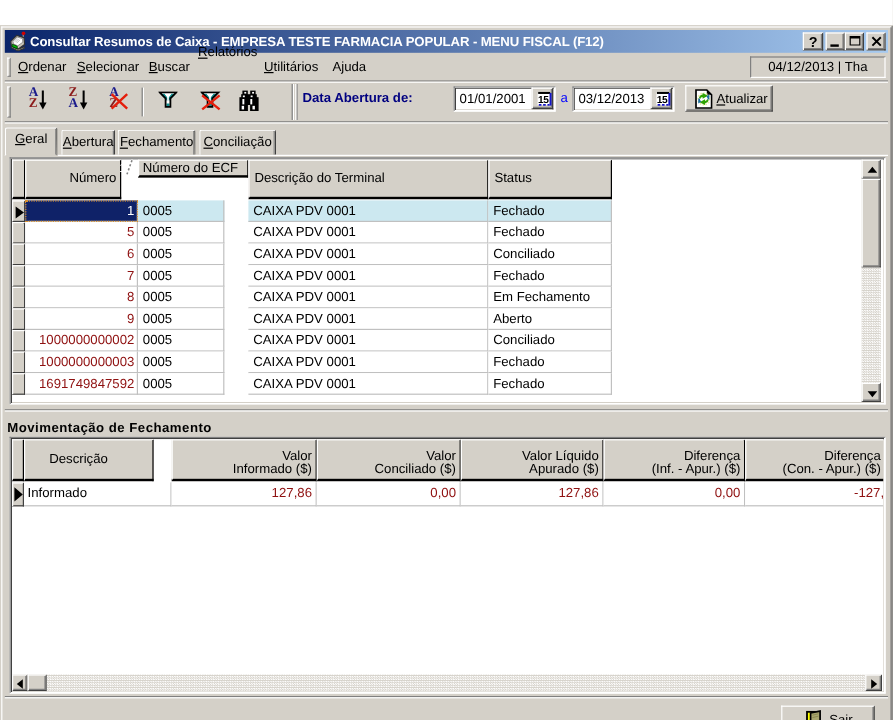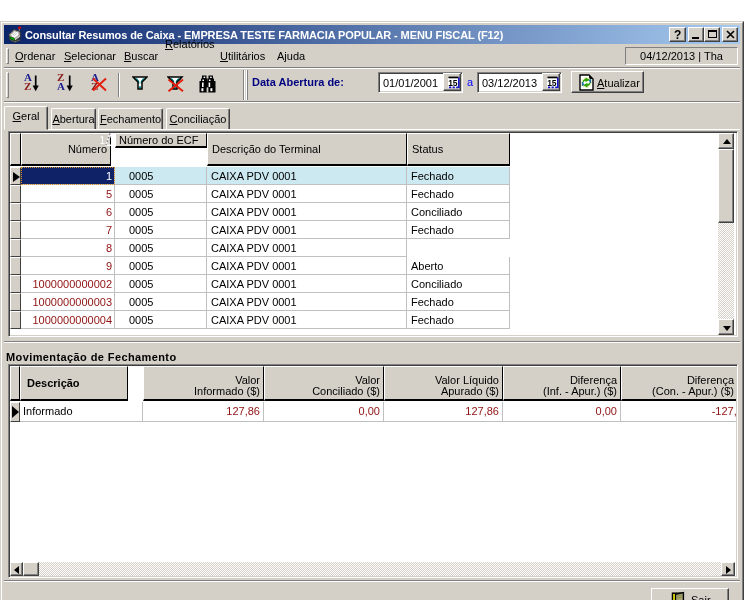--- a/index.html
+++ b/index.html
@@ -14,21 +14,21 @@
 .raised{border:1px solid;border-color:#fff #404040 #404040 #fff;box-shadow:inset -1px -1px 0 #808080, inset 1px 1px 0 #d4d0c8;background:#d4d0c8;}
 .sunken{border:1px solid;border-color:#808080 #fff #fff #808080;box-shadow:inset 1px 1px 0 #404040, inset -1px -1px 0 #d4d0c8;background:#fff;}
 .stipple{background:repeating-conic-gradient(#fff 0% 25%, #d4d0c8 25% 50%) 0 0/2px 2px;}
 .hdrcell{position:absolute;background:#d4d0c8;border-top:1px solid #fff;border-left:1px solid #fff;border-right:1.5px solid #000;border-bottom:2px solid #000;}
 .hc{display:flex;align-items:center;white-space:nowrap;overflow:hidden;}
 .hc2{display:flex;flex-direction:column;justify-content:flex-end;align-items:flex-end;padding:0 3px 2px 0;line-height:11px;text-align:right;white-space:nowrap;overflow:hidden;}
 .row{position:absolute;left:0;width:500px;height:18px;}
 .row .c{position:absolute;top:0;height:18px;border-bottom:1px solid #c0c0c0;border-right:1px solid #c0c0c0;line-height:18px;overflow:hidden;white-space:nowrap;background:#fff;}
 .row.sel .c{background:#cce8f0;}
 .c.n{left:11px;width:94px;text-align:right;padding-right:2px;color:#8f1111;}
-.c.e{left:105px;width:92px;padding-left:14px;}
+.c.e{left:105px;width:72px;padding-left:4px;}
 .c.d{left:197px;width:200px;padding-left:4px;}
 .c.s{left:397px;width:103px;padding-left:4px;}
 .ind{position:absolute;left:0;top:0;width:11px;height:18px;background:#d4d0c8;border:1px solid;border-color:#fff #404040 #404040 #fff;}
 .arr{position:absolute;left:2px;top:3.5px;width:0;height:0;border-left:7px solid #000;border-top:5.5px solid transparent;border-bottom:5.5px solid transparent;}
 .c2{position:absolute;top:36px;height:20px;border-bottom:1px solid #c0c0c0;border-right:1px solid #c0c0c0;line-height:19px;overflow:hidden;white-space:nowrap;background:#fff;}
 .c2.num{text-align:right;padding-right:3px;color:#8f1111;}
 .sortL{position:absolute;width:9px;height:10px;font-family:"Liberation Serif",serif;font-size:11px;font-weight:bold;line-height:10px;}
 u{text-decoration:underline;}
 </style>
 </head>
@@ -178,21 +178,21 @@
 <div class="abs" style="left:4px;top:108px;width:736px;height:1px;background:#fff;"></div>
 <div class="abs" style="left:4px;top:85px;width:44px;height:24px;background:#d4d0c8;border:1px solid;border-color:#fff #404040 #d4d0c8 #fff;border-radius:2px 2px 0 0;box-shadow:inset -1px 0 0 #808080;z-index:2;text-align:center;line-height:19px;"><u>G</u>eral</div>
 <div class="abs" style="left:51px;top:87px;width:45px;height:21px;background:#d4d0c8;border:1px solid;border-bottom:none;border-color:#fff #404040 #404040 #fff;border-radius:2px 2px 0 0;box-shadow:inset -1px 0 0 #808080;text-align:center;line-height:20px;"><u>A</u>bertura</div>
 <div class="abs" style="left:98px;top:87px;width:65px;height:21px;background:#d4d0c8;border:1px solid;border-bottom:none;border-color:#fff #404040 #404040 #fff;border-radius:2px 2px 0 0;box-shadow:inset -1px 0 0 #808080;text-align:center;line-height:20px;"><u>F</u>echamento</div>
 <div class="abs" style="left:166px;top:87px;width:64px;height:21px;background:#d4d0c8;border:1px solid;border-bottom:none;border-color:#fff #404040 #404040 #fff;border-radius:2px 2px 0 0;box-shadow:inset -1px 0 0 #808080;text-align:center;line-height:20px;"><u>C</u>onciliação</div>
 
 <div class="abs" style="left:8px;top:110px;width:730px;height:206px;border:1px solid;border-color:#808080 #fff #fff #808080;box-shadow:inset 1px 1px 0 #404040, inset -1px -1px 0 #d4d0c8;background:#fff;"></div>
 <div id="g1" class="abs" style="left:10px;top:112px;width:726px;height:202px;overflow:hidden;background:#fff;">
 
  <div class="hdrcell" style="left:0;top:0;width:11px;height:33px;"></div>
- <div class="hdrcell hc" style="left:11px;top:0;width:90px;height:33px;justify-content:flex-end;padding-right:3px;">Número</div>
+ <div class="hdrcell hc" style="left:11px;top:0;width:80px;height:33px;justify-content:flex-end;padding-right:3px;">Número</div>
  <div class="hdrcell hc" style="left:105px;top:0;width:92px;height:15px;padding-left:3px;">Número do ECF</div>
  <div class="hdrcell hc" style="left:197px;top:0;width:200px;height:33px;padding-left:4px;">Descrição do Terminal</div>
  <div class="hdrcell hc" style="left:397px;top:0;width:103px;height:33px;padding-left:4px;">Status</div>
  <div class="abs" style="left:88px;top:2px;width:7px;color:#fff;font-size:10px;text-align:right;line-height:11px;">1</div>
  <svg class="abs" style="left:95px;top:-1px;" width="10" height="15" viewBox="0 0 10 15">
   <path d="M5 1.5 L9.2 13.3 L0.8 13.3 Z" fill="none" stroke="#fff" stroke-width="1.5" stroke-linejoin="miter"></path>
   <path d="M5 1.5 L0.8 13.3" stroke="#808080" stroke-width="1.3" stroke-dasharray="1.8 1.8"></path>
  </svg>
 
  <div class="row sel" style="top:34px;">
@@ -223,20 +223,21 @@
         <span class="c n">7</span>
         <span class="c e">0005</span>
         <span class="c d">CAIXA PDV 0001</span>
         <span class="c s">Fechado</span>
       </div>
  <div class="row" style="top:106px;">
         <div class="ind"></div>
         <span class="c n">8</span>
         <span class="c e">0005</span>
         <span class="c d">CAIXA PDV 0001</span>
+        <span class="c s">Em Fechamento</span>
       </div>
  <div class="row" style="top:124px;">
         <div class="ind"></div>
         <span class="c n">9</span>
         <span class="c e">0005</span>
         <span class="c d">CAIXA PDV 0001</span>
         <span class="c s">Aberto</span>
       </div>
  <div class="row" style="top:142px;">
         <div class="ind"></div>
@@ -247,21 +248,21 @@
       </div>
  <div class="row" style="top:160px;">
         <div class="ind"></div>
         <span class="c n">1000000000003</span>
         <span class="c e">0005</span>
         <span class="c d">CAIXA PDV 0001</span>
         <span class="c s">Fechado</span>
       </div>
  <div class="row" style="top:178px;">
         <div class="ind"></div>
-        <span class="c n">1000000000004</span>
+        <span class="c n">1691749847592</span>
         <span class="c e">0005</span>
         <span class="c d">CAIXA PDV 0001</span>
         <span class="c s">Fechado</span>
       </div>
 
  <div class="abs" style="left:708px;top:0;width:16px;height:202px;" id="vsb">
   <div class="abs raised" style="left:0;top:0;width:16px;height:16px;">
           <div class="abs" style="left:3.5px;top:5px;width:0;height:0;border:4.2px solid transparent;border-bottom:5px solid #000;border-top:none;"></div>
         </div>
   <div class="abs raised" style="left:0;top:16px;width:16px;height:74px;"></div>
@@ -271,21 +272,21 @@
         </div>
  </div>
 </div>
 
 <div class="groove" style="top:320px;"></div>
 <div class="abs" style="left:6px;top:330px;font-weight:bold;letter-spacing:0.4px;">Movimentação de Fechamento</div>
 <div class="abs" style="left:8px;top:343px;width:730px;height:214px;border:1px solid;border-color:#808080 #fff #fff #808080;box-shadow:inset 1px 1px 0 #404040, inset -1px -1px 0 #d4d0c8;background:#fff;"></div>
 <div id="g2" class="abs" style="left:10px;top:345px;width:726px;height:210px;overflow:hidden;background:#fff;">
 
  <div class="hdrcell" style="left:0;top:0;width:10px;height:35px;"></div>
- <div class="hdrcell hc" style="left:10px;top:0;width:108px;height:35px;padding-left:6px;font-weight:bold;">Descrição</div>
+ <div class="hdrcell hc" style="left:10px;top:0;width:108px;height:35px;padding-left:20px;">Descrição</div>
  <div class="hdrcell hc2" style="left:133px;top:0;width:121px;height:35px;">Valor<br>Informado ($)</div>
  <div class="hdrcell hc2" style="left:254px;top:0;width:120px;height:35px;">Valor<br>Conciliado ($)</div>
  <div class="hdrcell hc2" style="left:374px;top:0;width:119px;height:35px;">Valor Líquido<br>Apurado ($)</div>
  <div class="hdrcell hc2" style="left:493px;top:0;width:118px;height:35px;">Diferença<br>(Inf. - Apur.) ($)</div>
  <div class="hdrcell hc2" style="left:611px;top:0;width:116px;height:35px;border-right:none;">Diferença<br>(Con. - Apur.) ($)</div>
 
  <div class="abs" style="left:0;top:36px;width:10px;height:20px;background:#d4d0c8;border:1px solid;border-color:#fff #404040 #404040 #fff;">
         <div class="arr" style="left:1px;top:2.5px;border-left-width:7.5px;border-top-width:6.5px;border-bottom-width:6.5px;"></div>
       </div>
  <span class="c2" style="left:10px;width:123px;padding-left:3px;">Informado</span>

